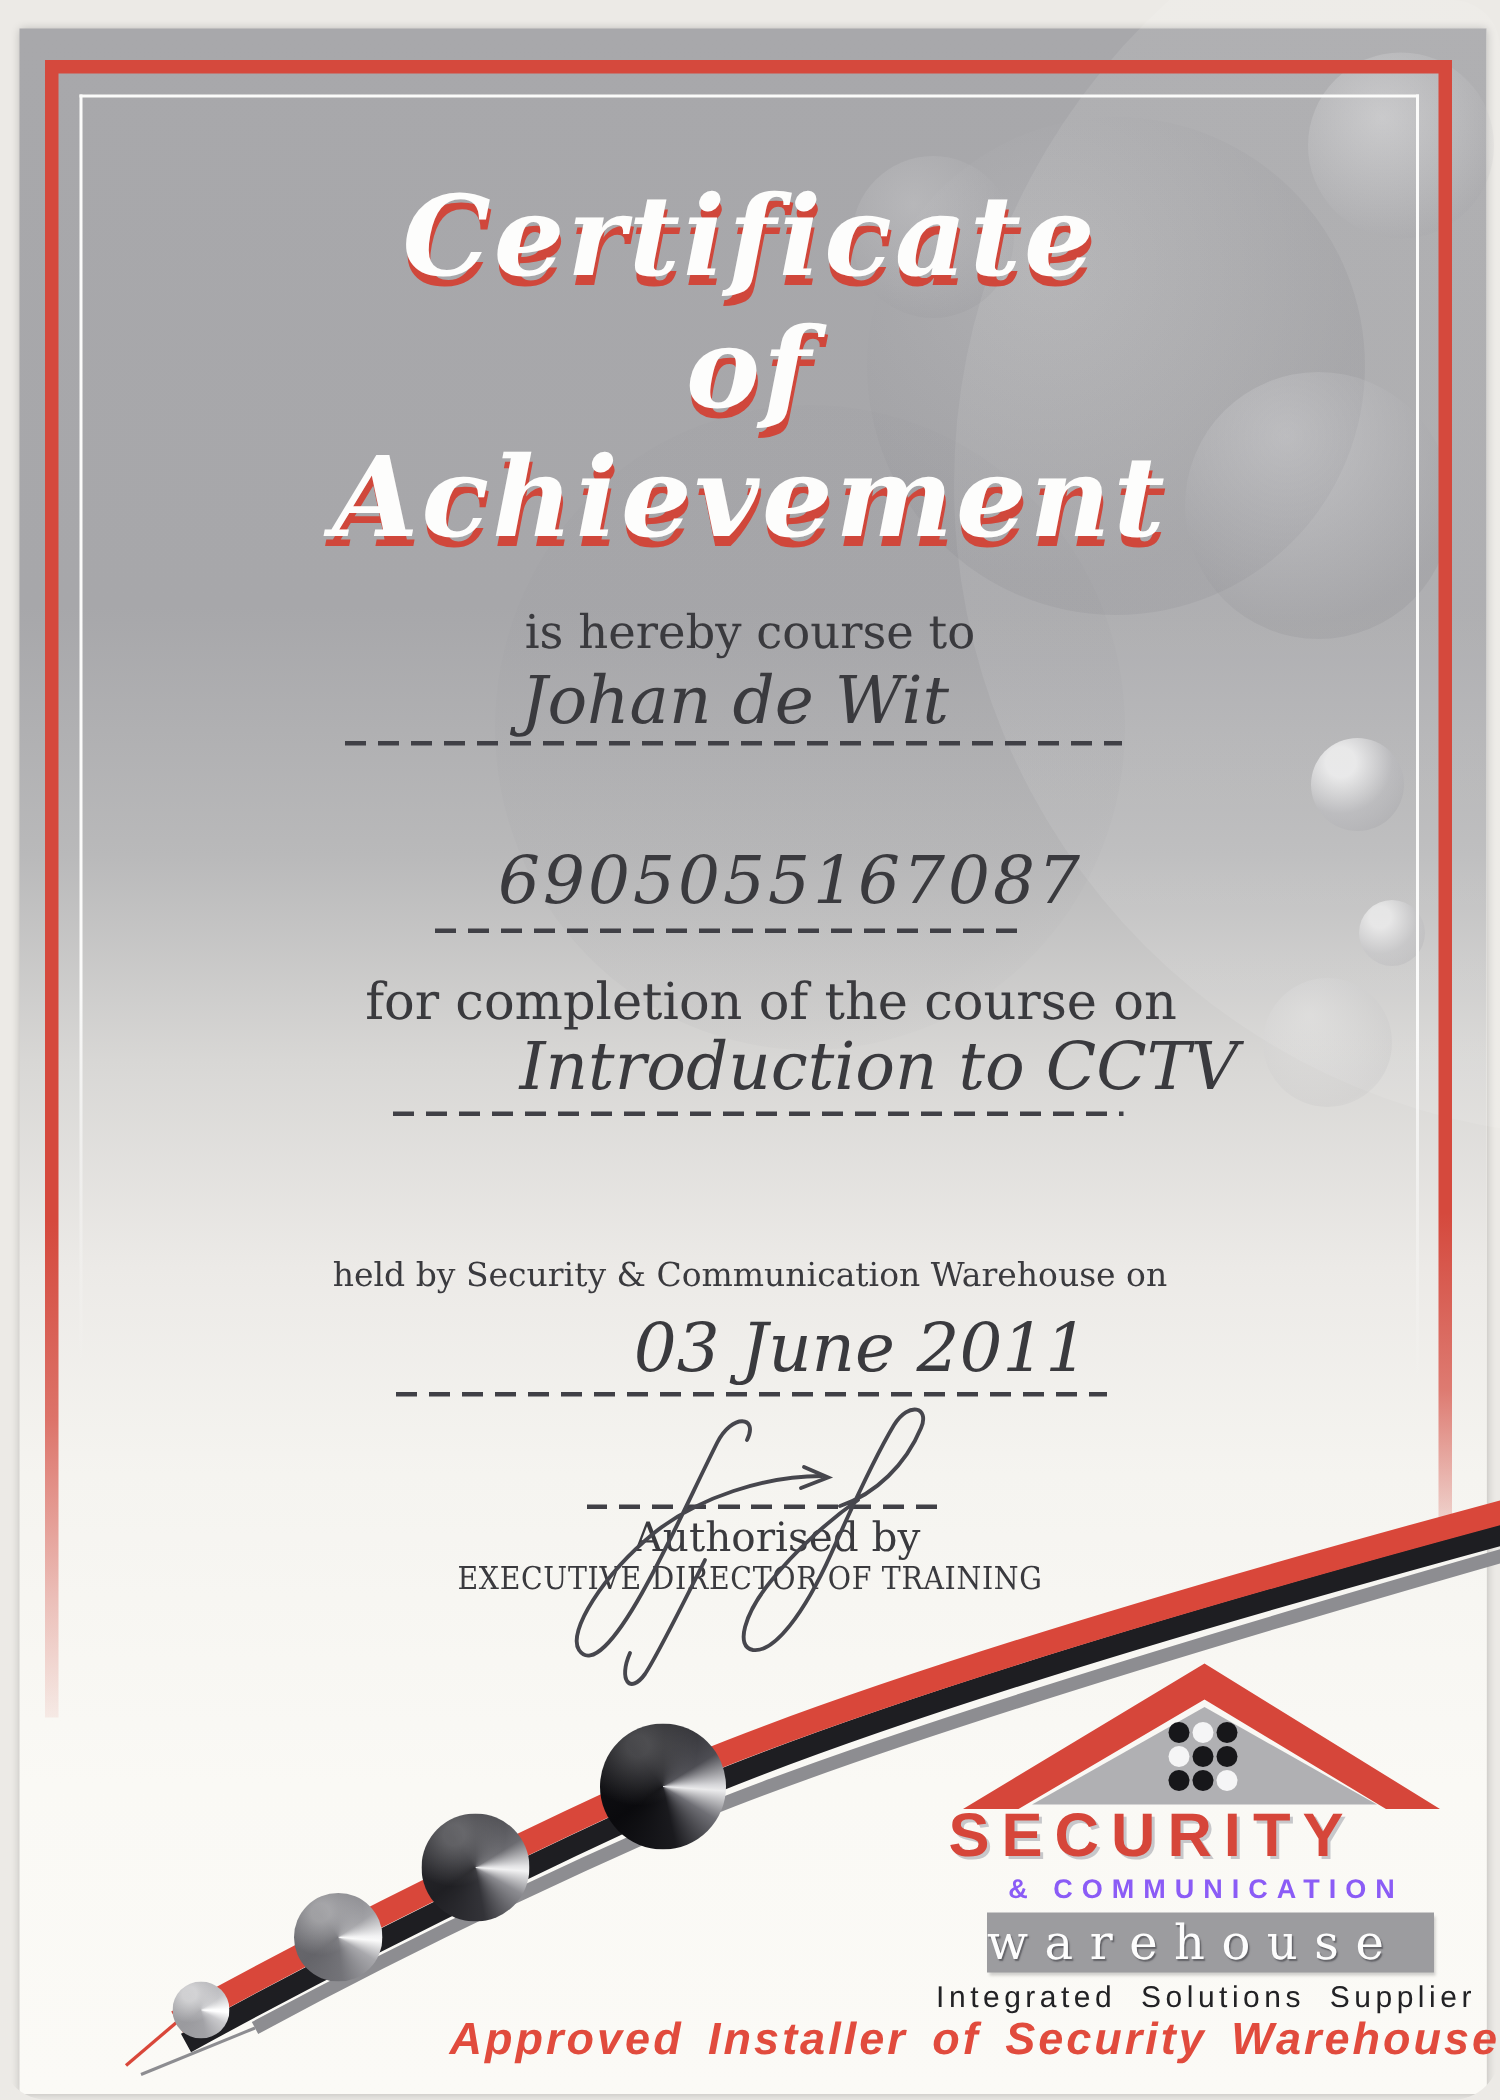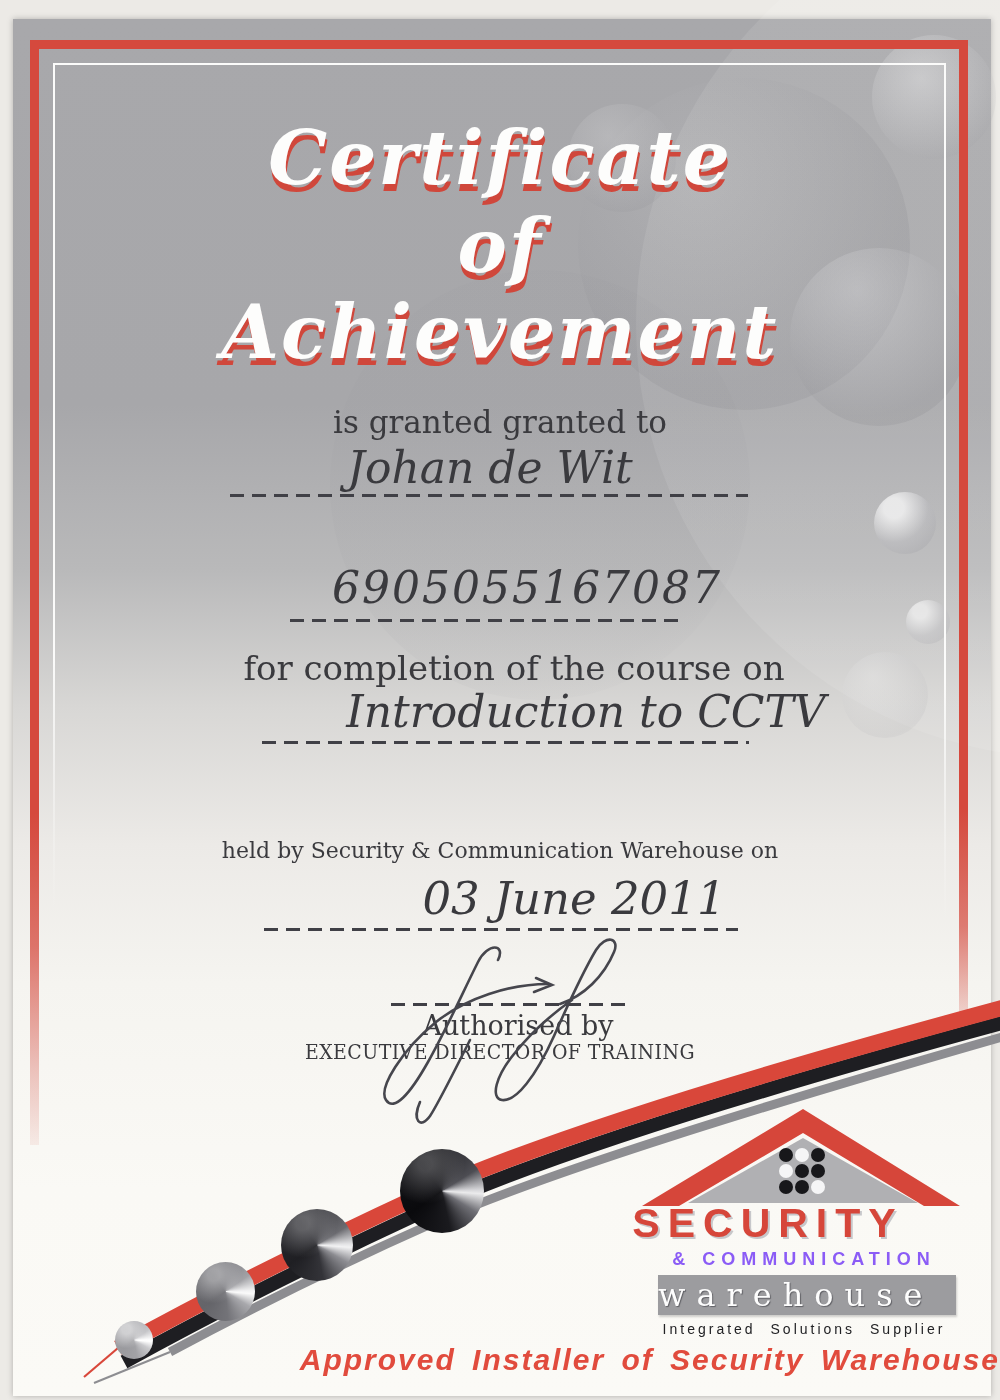--- a/index.html
+++ b/index.html
@@ -1,18 +1,18 @@
 <!DOCTYPE html>
 <html><head>
 <meta charset="utf-8">
 <style>
   * { margin:0; padding:0; box-sizing:border-box; }
   html,body { width:1000px; height:1400px; }
   body { background:#eceae6; font-family:"DejaVu Serif", serif; overflow:hidden; }
-  .page { position:absolute; left:0; top:0; width:1000px; height:1400px; overflow:hidden; }
+  .page { position:absolute; left:0; top:0; width:1000px; height:1400px; overflow:hidden;border-radius:32px; }
 
   
   .sheet {
     position:absolute; left:13px; top:19px; right:9px; bottom:4px;
     background:linear-gradient(180deg,
       #a8a8ab 0%, #a7a7aa 28%, #b9b9ba 40%, #d8d7d5 50%,
       #eceae7 60%, #f5f4f0 70%, #faf9f5 85%, #fbfaf6 100%);
     box-shadow:0 0 6px rgba(0,0,0,.25);
   }
 
@@ -102,21 +102,21 @@
      letter-spacing:8px; color:#d6463a; text-shadow:2px 2px 0 #c7c7ca; white-space:nowrap; }
   .logo-secondary { position:absolute; left:608px; top:1249px; width:392px; text-align:center;
      font-family:"Liberation Sans", sans-serif; font-weight:bold; font-size:18px;
      letter-spacing:6px; color:#8b5cf6; white-space:nowrap; }
   .logo-bar { position:absolute; left:658px; top:1275px; width:298px; height:40px;
      background:#9c9c9f; box-shadow:1px 2px 2px rgba(0,0,0,.18); }
   .logo-tertiary { position:absolute; left:658px; top:1276px; width:270px; text-align:center;
      font-family:"DejaVu Serif", serif; font-size:32px; line-height:39px; letter-spacing:11px;
      color:#fdfdfd; text-shadow:1px 1px 1px #606065; white-space:nowrap; }
   .logo-tagline { position:absolute; left:608px; top:1321px; width:392px; text-align:center;
-     font-family:"Liberation Sans", sans-serif; font-size:14px; letter-spacing:3px;
+     font-family:"Liberation Sans", sans-serif; font-size:20px; letter-spacing:3px;
      word-spacing:8px; color:#222225; white-space:nowrap; }
   .approved { position:absolute; left:224px; top:1343px; width:776px; text-align:right;
      font-family:"Liberation Sans", sans-serif; font-weight:bold; font-style:italic;
      font-size:30px; letter-spacing:2px; word-spacing:6px; color:#e14b3d; white-space:nowrap; }
 </style>
 </head>
 <body>
 
 <div class="page">
 
@@ -136,21 +136,21 @@
   <div class="frame red-left"></div>
   <div class="frame red-right"></div>
   <div class="frame white-top"></div>
   <div class="frame white-left"></div>
   <div class="frame white-right"></div>
 
   <div class="txt title t1">Certificate</div>
   <div class="txt title t2">of</div>
   <div class="txt title t3">Achievement</div>
 
-  <div class="txt granted">is granted granted to</div>
+  <div class="txt granted">is hereby course to</div>
   <div class="txt name">Johan de Wit</div>
   <div class="dash d1"></div>
 
   <div class="txt idnum">6905055167087</div>
   <div class="dash d2"></div>
 
   <div class="txt crslbl">for completion of the course on</div>
   <div class="txt crsnam">Introduction to CCTV</div>
   <div class="dash d3"></div>
 

